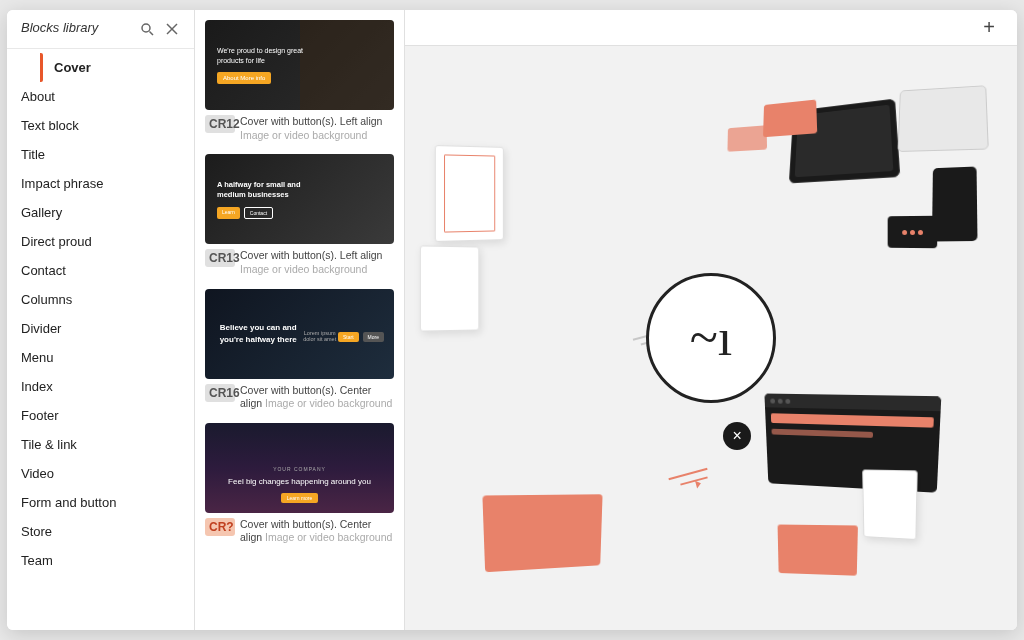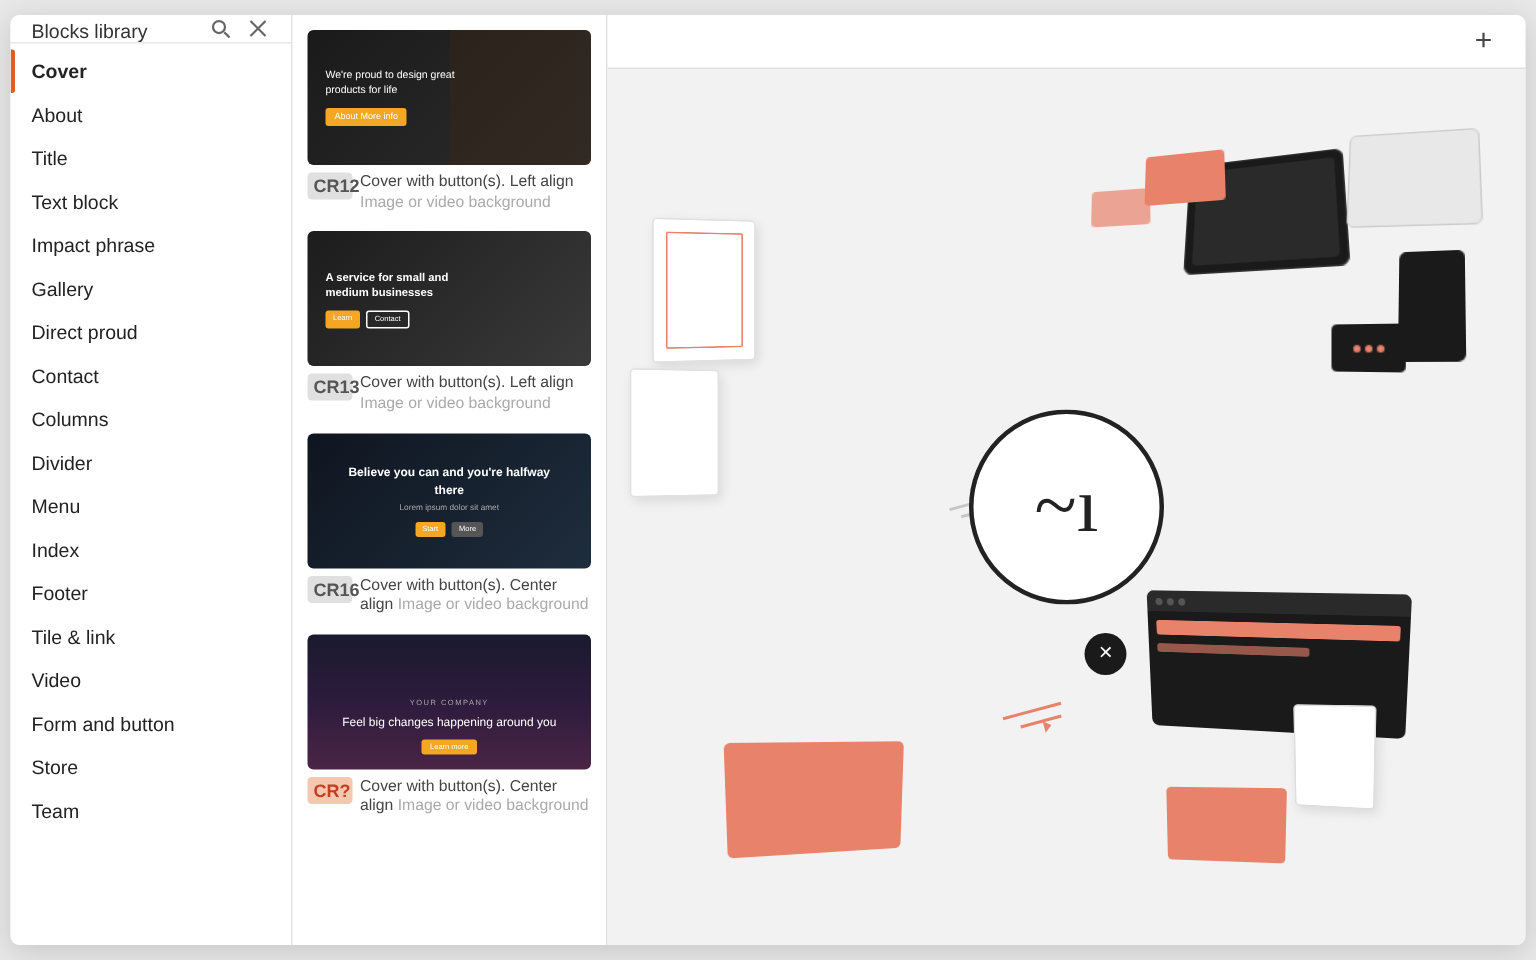--- a/index.html
+++ b/index.html
@@ -30,24 +30,25 @@
       width: 188px;
       min-width: 188px;
       background: #fff;
       border-right: 1px solid #e0e0e0;
       display: flex;
       flex-direction: column;
     }
 
     .sidebar-header {
       display: flex;
-      align-items: flex-end;
+      align-items: flex-start;
       justify-content: space-between;
-      padding: 0 14px;
+      padding: 10px 14px;
       border-bottom: 1px solid #e8e8e8;
+      font-style: italic;
     }
 
     .sidebar-title {
       font-size: 13px;
       font-weight: 500;
       color: #333;
     }
 
     .sidebar-icons {
       display: flex;
@@ -82,20 +83,21 @@
       padding: 7px 14px;
       font-size: 13px;
       color: #222;
       cursor: pointer;
       position: relative;
       user-select: none;
     }
 
     .nav-item.active {
       font-weight: 600;
+      margin-left: 33px;
     }
 
     .nav-item.active::before {
       content: '';
       position: absolute;
       left: 0;
       top: 0;
       bottom: 0;
       width: 3px;
       background: #e8572a;
@@ -236,21 +238,21 @@
       color: #fff;
       font-size: 5px;
       padding: 2px 5px;
       border-radius: 2px;
     }
 
     
     .thumb-3 {
       background: linear-gradient(135deg, #0f1520 0%, #1e2d3d 100%);
       display: flex;
-      flex-direction: column;
+      flex-direction: row;
       justify-content: center;
       align-items: center;
       padding: 10px;
       text-align: center;
     }
     .thumb-3-text {
       color: #fff;
       font-size: 8px;
       font-weight: 700;
       line-height: 1.4;
@@ -665,24 +667,24 @@
     </div>
 
     <nav class="sidebar-nav">
       <div class="nav-item active">
         <span>Cover</span>
       </div>
       <div class="nav-item">
         <span>About</span>
       </div>
       <div class="nav-item">
+        <span>Text block</span>
+      </div>
+      <div class="nav-item">
         <span>Title</span>
-      </div>
-      <div class="nav-item">
-        <span>Text block</span>
       </div>
       <div class="nav-item">
         <span>Impact phrase</span>
       </div>
       <div class="nav-item">
         <span>Gallery</span>
       </div>
       <div class="nav-item">
         <span>Direct proud</span>
       </div>
@@ -735,21 +737,21 @@
           <span class="block-badge">CR12</span>
           <span class="block-label">
             <span>Cover with button(s). Left align</span>
             <span class="muted"> <span>Image or video background</span></span>
           </span>
         </div>
       </div>
 
       <div class="block-preview">
         <div class="block-thumbnail thumb-2">
-          <div class="thumb-2-text">A service for small and medium businesses</div>
+          <div class="thumb-2-text">A halfway for small and medium businesses</div>
           <div class="thumb-2-buttons">
             <span class="thumb-2-btn1">Learn</span>
             <span class="thumb-2-btn2">Contact</span>
           </div>
         </div>
         <div class="block-info">
           <span class="block-badge">CR13</span>
           <span class="block-label">
             <span>Cover with button(s). Left align</span>
             <span class="muted"> <span>Image or video background</span></span>

